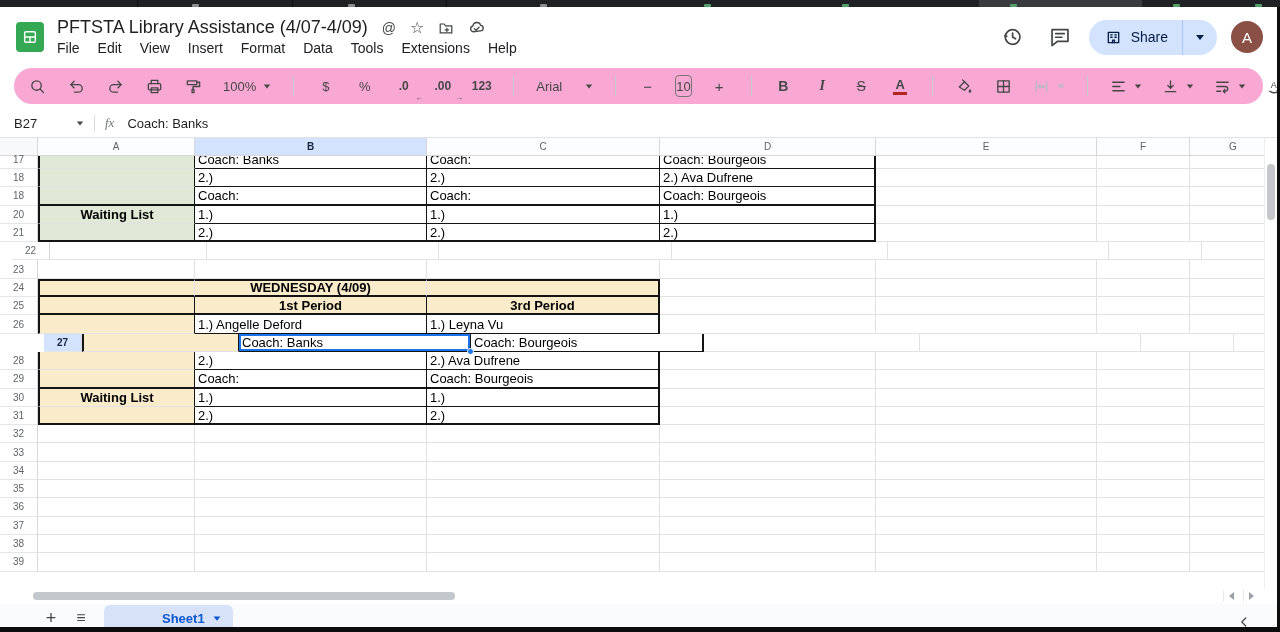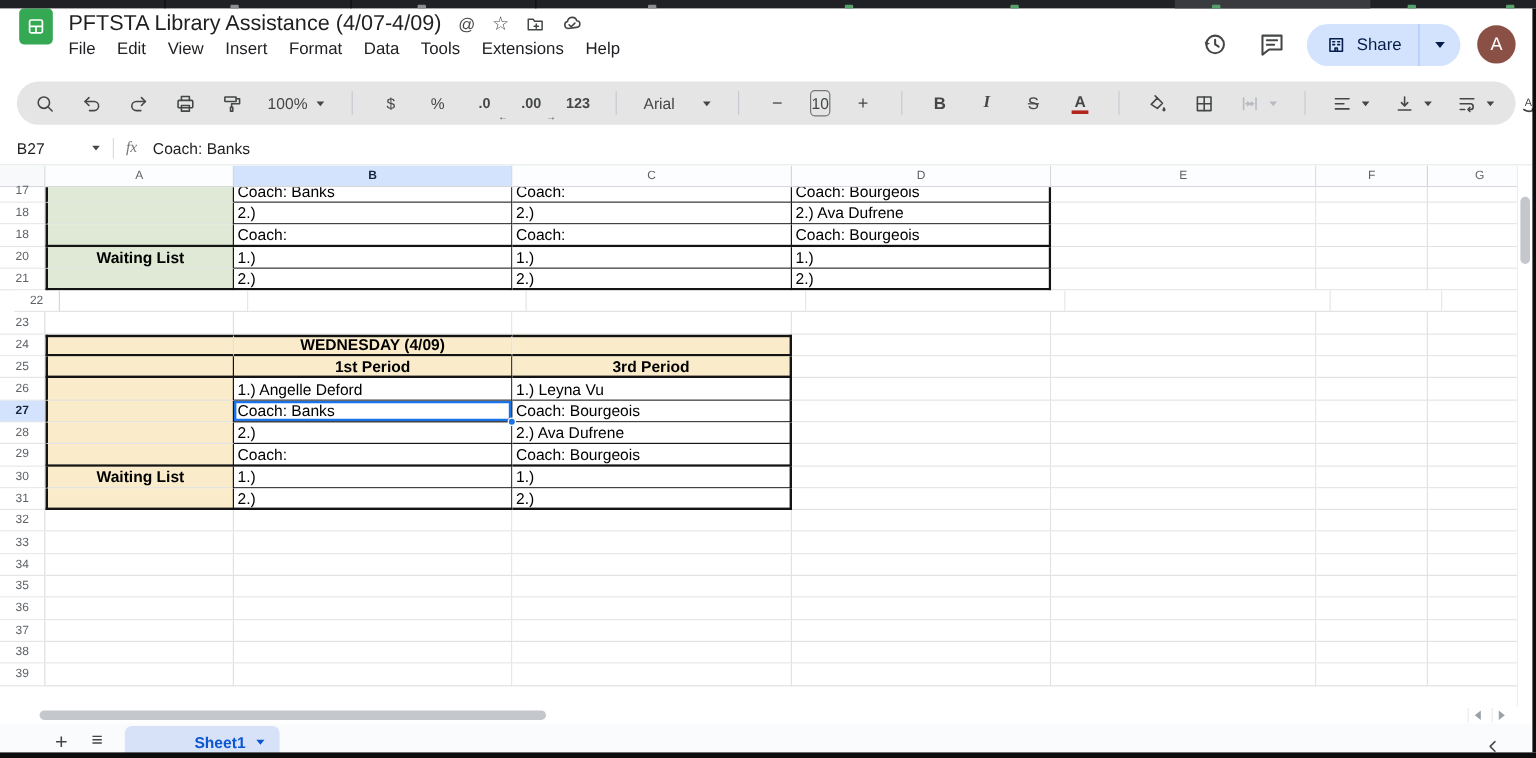--- a/index.html
+++ b/index.html
@@ -14,41 +14,41 @@
   .tabstrip .dotg { position:absolute; bottom:0; width:7px; height:3px; border-radius:1px; background:#55a06a; }
   .tabstrip .dots { position:absolute; bottom:0; width:7px; height:3px; border-radius:1px; background:#8a8d91; }
 
   
   .right-edge { position:absolute; right:0; top:7px; width:3px; height:620px; background:#0d0d0d; z-index:40; }
   .bottom-edge { position:absolute; left:0; bottom:0; width:1280px; height:5px; background:#0d0d0d; z-index:45; }
 
   .app { position:absolute; left:0; top:7px; width:1277px; height:620px; background:#fff; }
 
   
-  .header { height:60px; display:flex; padding:0 14px 0 16px;border-radius:27px; }
+  .header { height:60px; display:flex; align-items:center; padding:0 14px 0 16px;border-radius:27px; }
   .logo { width:28px; height:30px; border-radius:4px; background:#34a853; display:flex; align-items:center; justify-content:center; margin-right:13px; flex:0 0 auto; }
   .title-block { flex:1 1 auto; min-width:0; padding-top:2px; }
   .title-row { display:flex; align-items:center; gap:14px; }
   .doc-title { font-size:18px; color:#1f1f1f; white-space:nowrap; }
   .t-ic { color:#444746; font-size:14px; display:flex; align-items:center; }
   .menu-row { display:flex; margin-top:1px; margin-left:-9px; }
   .menu-item { font-size:14px; color:#202124; padding:1px 9px 3px; border-radius:8px; cursor:default; }
   .hdr-right { display:flex; align-items:center; gap:10px; flex:0 0 auto; }
   .icon-btn { width:38px; height:38px; border-radius:50%; display:flex; align-items:center; justify-content:center; }
   .share-pill { display:flex; align-items:stretch; height:35px; border-radius:18px; overflow:hidden; background:#d3e3fd; color:#041e49; }
   .share-main { display:flex; align-items:center; gap:9px; padding:0 14px 0 16px; font-size:14px; font-weight:500; }
   .share-sep { width:1px; background:#a8c7fa; margin:0; }
   .share-caret { display:flex; align-items:center; padding:0 13px; }
   .car { width:0; height:0; border-left:4px solid transparent; border-right:4px solid transparent; border-top:5px solid #444746; display:inline-block; }
   .share-caret .car { border-top-color:#041e49; }
   .avatar { width:32px; height:32px; border-radius:50%; background:#8a4f45; color:#fff; font-size:15px; display:flex; align-items:center; justify-content:center; margin-left:4px; }
 
   
   .toolbar-wrap { padding:1px 14px 5px; }
-  .toolbar { height:36px; background:#e5e5e5; border-radius:20px; display:flex; align-items:center; padding:0 10px; gap:12px; }
+  .toolbar { height:36px; background:#f9a8d4; border-radius:20px; display:flex; align-items:center; padding:0 10px; gap:12px; }
   .tb { min-width:27px; height:27px; border-radius:6px; display:flex; align-items:center; justify-content:center; color:#444746; font-size:13px; position:relative; flex:0 0 auto; }
   .tb.wide { padding:0 4px; gap:5px; }
   .tb .car { margin-left:2px; transform:scale(.8); }
   .tsep { width:1px; height:20px; background:#c6cad2; margin:0 6px; flex:0 0 auto; }
   .tt { font-size:14px; color:#444746; }
   .bold-g { font-weight:700; }
   .ital-g { font-style:italic; font-family:"Liberation Serif",serif; font-weight:600; }
   .strike-g { text-decoration:line-through; }
   .num-g { font-size:12px; font-weight:600; position:relative; }
   .d0::after,.d00::after { position:absolute; font-size:8px; bottom:-2px; color:#444746; }
@@ -470,21 +470,21 @@
         <div class="grow" style="height: 18.3px;">
           <div class="rowh">26</div>
           <div class="cell tan b2l bkr" style="width: 157px;"></div>
           <div class="cell bkr bkb" style="width: 232px;">1.) Angelle Deford</div>
           <div class="cell b2r bkb" style="width: 233px;">1.) Leyna Vu</div>
           <div class="cell" style="width: 216px;"></div>
           <div class="cell" style="width: 221px;"></div>
           <div class="cell" style="width: 93px;"></div>
           <div class="cell" style="width: 87px;"></div>
         </div>
-        <div class="grow" style="height: 18.3px;">
+        <div class="grow" style="height: 18.3px; padding-left: 44px;">
           <div class="rowh hl">27</div>
           <div class="cell tan b2l bkr" style="width: 157px;"></div>
           <div class="cell sel bkr bkb" style="width: 232px;">Coach: Banks<i class="fillh"></i></div>
           <div class="cell b2r bkb" style="width: 233px;">Coach: Bourgeois</div>
           <div class="cell" style="width: 216px;"></div>
           <div class="cell" style="width: 221px;"></div>
           <div class="cell" style="width: 93px;"></div>
           <div class="cell" style="width: 87px;"></div>
         </div>
         <div class="grow" style="height: 18.3px;">

